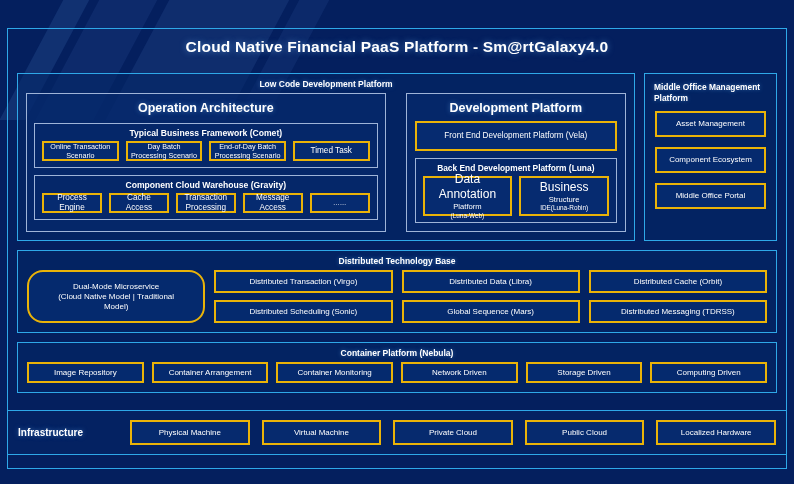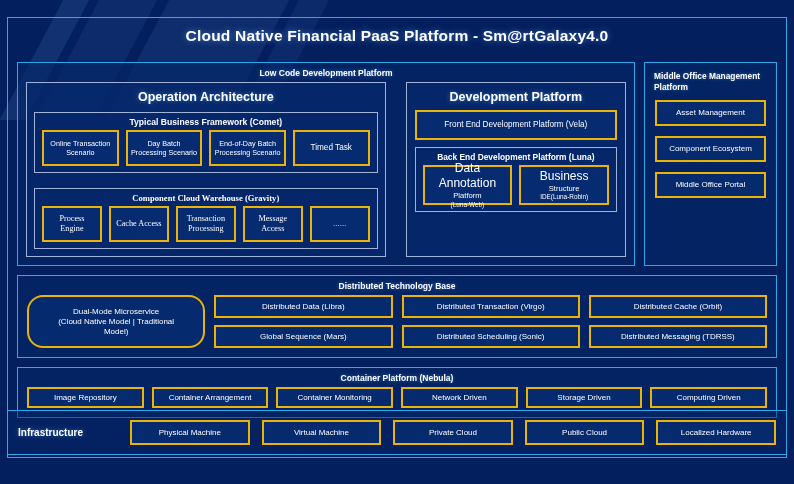--- a/index.html
+++ b/index.html
@@ -34,21 +34,21 @@
   }
   .deco .s1 { left: 26px;  width: 26px; }
   .deco .s2 { left: 62px;  width: 58px; background: rgba(90,140,215,0.11); }
   .deco .s3 { left: 132px; width: 120px; background: rgba(90,140,215,0.13); }
   .deco .s4 { left: 262px; width: 30px; background: rgba(90,140,215,0.10); }
 
   
   .frame {
     position: absolute;
     left: 7px;
-    top: 17px;
+    top: 28px;
     width: 780px;
     height: 441px;
     border: 1.5px solid #2ea8e8;
     box-sizing: border-box;
     z-index: 1;
   }
 
   .title-bar {
     height: 36px;
     display: flex;
@@ -149,23 +149,23 @@
   .lowcode-inner {
     display: flex;
     gap: 20px;
     padding: 0 8px 8px 8px;
   }
   .op-arch { flex: 1 1 62%; }
   .dev-plat { flex: 1 1 38%; }
 
   .op-groups { padding: 0 7px 7px 7px; }
   .op-group { margin-top: 2px; }
-  .op-group + .op-group { margin-top: 15px; font-family: Liberation Serif, serif; }
+  .op-group + .op-group { margin-top: 7px; }
   .op-chips { display: flex; gap: 7px; padding: 0 7px 6px 7px; }
-  .op-chips .chip { flex: 1; height: 36px; }
+  .op-chips .chip { flex: 1; height: 20px; }
 
   .dev-inner { padding: 0 8px 8px 8px; }
   .dev-front { height: 30px; margin-bottom: 7px; font-size: 8.2px; }
   .dev-back .group-title { font-size: 8.4px; }
   .dev-back-chips { display: flex; gap: 7px; padding: 0 7px 6px 7px; }
   .dev-back-chips .chip { flex: 1; height: 40px; flex-direction: column; }
   .dev-back-chips .chip .l1 { font-size: 12px; }
   .dev-back-chips .chip .l2 { font-size: 7.6px; }
   .dev-back-chips .chip .l3 { font-size: 6.4px; }
 
@@ -312,26 +312,26 @@
       <div class="sect-title">Distributed Technology Base</div>
       <div class="dtb-inner">
         <div class="dtb-wide">
           <div class="chip">
             <span>Dual-Mode Microservice</span>
             <span>(Cloud Native Model | Traditional</span>
             <span>Model)</span>
           </div>
         </div>
         <div class="dtb-col">
+          <div class="chip">Distributed Transaction (Virgo)</div>
+          <div class="chip">Distributed Scheduling (Sonic)</div>
+        </div>
+        <div class="dtb-col">
           <div class="chip">Distributed Data (Libra)</div>
           <div class="chip">Global Sequence (Mars)</div>
-        </div>
-        <div class="dtb-col">
-          <div class="chip">Distributed Transaction (Virgo)</div>
-          <div class="chip">Distributed Scheduling (Sonic)</div>
         </div>
         <div class="dtb-col">
           <div class="chip">Distributed Cache (Orbit)</div>
           <div class="chip">Distributed Messaging (TDRSS)</div>
         </div>
       </div>
     </div>
 
     <div class="sect cp">
       <div class="sect-title">Container Platform (Nebula)</div>

